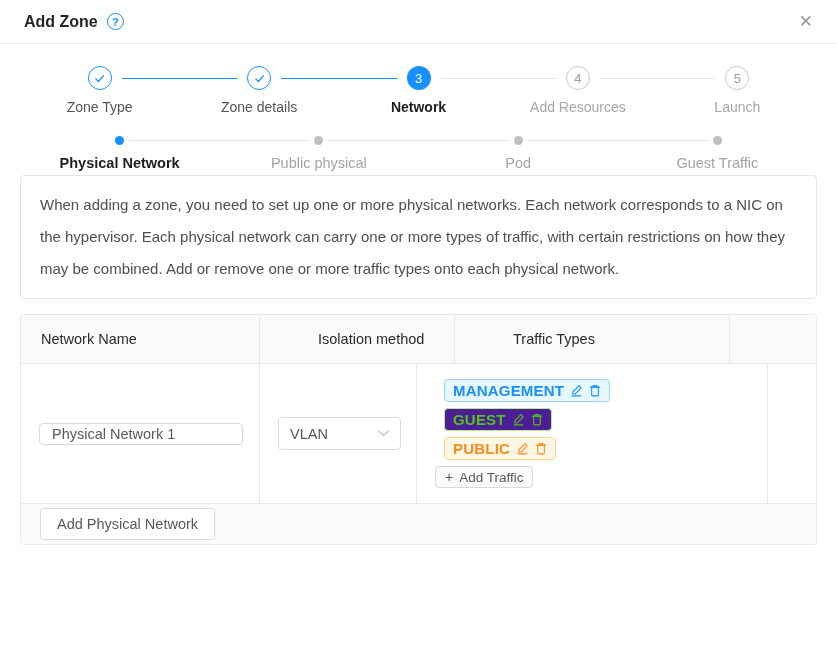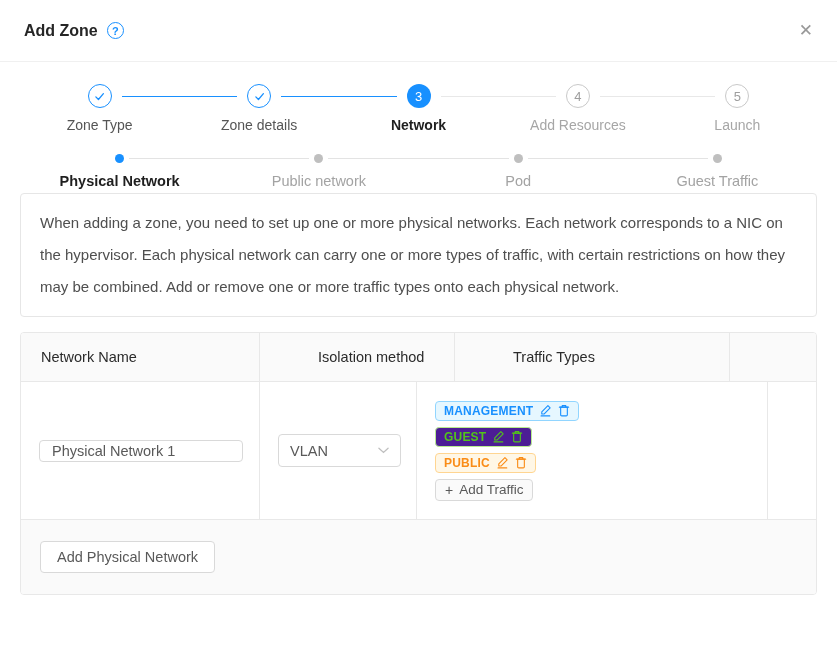--- a/index.html
+++ b/index.html
@@ -1,21 +1,21 @@
 <!DOCTYPE html>
 <html><head>
 <meta charset="utf-8">
 <style>
   * { margin:0; padding:0; box-sizing:border-box; }
   html,body { background:#fff; }
   body { font-family:"Liberation Sans", sans-serif; color:#262626; }
   .dialog { position:relative; width:837px; height:649px; background:#fff; overflow:hidden; }
 
   
-  .hdr { height:62px; display:flex; align-items:center; padding:0 24px; border-bottom:1px solid #f0f0f0; }
+  .hdr { height:44px; display:flex; align-items:center; padding:0 24px; border-bottom:1px solid #f0f0f0; }
   .hdr-title { font-size:16px; font-weight:600; color:#262626; }
   .help-ic { display:inline-flex; align-items:center; justify-content:center; width:17px; height:17px; margin-left:9px; border:1.4px solid #1890ff; border-radius:50%; color:#1890ff; font-size:11px; font-weight:700; cursor:pointer; }
   .close-ic { margin-left:auto; color:#999; font-size:17px; cursor:pointer; line-height:1; }
 
   .body { padding:0 20px; }
 
   
   .steps { display:flex; margin-top:22px; }
   .step { flex:1 1 0; display:flex; flex-direction:column; align-items:center; }
   .step-head { display:flex; align-items:center; width:100%; height:24px; }
@@ -48,27 +48,27 @@
   
   .tbl { margin-top:15px; border:1px solid #e8e8e8; border-radius:4px; overflow:hidden; }
   .trow { display:flex; }
   .c1 { width:239px; } .c2 { width:157px; } .c3 { flex:1 1 0; } .c4 { width:48px; }
   .thead { background:#fafafa; border-bottom:1px solid #e8e8e8;gap:38px; }
   .thead .th { padding:16px 20px; font-size:14.5px; color:#2b2b2b; font-weight:400; }
   .th, .td { border-right:1px solid #e8e8e8; }
   .th:last-child, .td:last-child { border-right:none; }
   .tbodyrow { background:#fff; }
   .tbodyrow .td { min-height:137px; display:flex; flex-direction:column; justify-content:center; padding:15px 18px; }
-  .tfoot { background:#fafafa; border-top:1px solid #e8e8e8; padding:21px 19px; }
+  .tfoot { background:#fafafa; border-top:1px solid #e8e8e8; padding:4px 19px; }
 
   .txt-input { width:204px; height:22px; border:1px solid #d9d9d9; border-radius:4px; padding:0 12px; font-size:14.5px; color:#595959; font-family:"Liberation Sans",sans-serif; outline:none; background:#fff; }
   .select { width:123px; height:33px; border:1px solid #d9d9d9; border-radius:4px; padding:0 11px; display:flex; align-items:center; justify-content:space-between; font-size:14.5px; color:#595959; background:#fff; cursor:pointer; }
 
   .tagcol { gap:6px; align-items:flex-start; }
-  .tag { display:inline-flex; align-items:center; gap:6px; padding:2px 8px; border-radius:4px; font-size:12px; font-weight:600; letter-spacing:.2px; }
+  .tag { display:inline-flex; align-items:center; gap:6px; padding:2px 8px; border-radius:4px; font-size:15px; font-weight:600; letter-spacing:.2px;margin-left:9px; }
   .tag svg { cursor:pointer; display:block; }
   .tag.blue   { background:#e6f7ff; border:1px solid #91d5ff; color:#1890ff; }
   .tag.green  { background:#4c1d95; border:1px solid #b7eb8f; color:#52c41a; }
   .tag.orange { background:#fff7e6; border:1px solid #ffd591; color:#fa8c16; }
   .add-traffic { display:inline-flex; align-items:center; gap:6px; padding:2px 9px; border:1px solid #d9d9d9; border-radius:4px; background:#fafafa; color:#595959; font-size:13.5px; cursor:pointer; font-family:"Liberation Sans",sans-serif; }
   .add-traffic .plus { font-size:14px; color:#595959; }
 
   .btn { display:inline-block; border-radius:4px; font-size:14.5px; padding:7px 16px; cursor:pointer; font-family:"Liberation Sans",sans-serif; }
   .btn-default { background:#fff; border:1px solid #d9d9d9; color:#595959; }
   .btn-primary { background:#1890ff; border:1px solid #1890ff; color:#fff; padding:7px 19px; }
@@ -147,21 +147,21 @@
           <span class="dline"></span>
         </div>
         <div class="dstep-label">Physical Network</div>
       </div>
       <div class="dstep">
         <div class="dstep-head">
           <span class="dline"></span>
           <span class="dot"></span>
           <span class="dline"></span>
         </div>
-        <div class="dstep-label">Public network</div>
+        <div class="dstep-label">Public physical</div>
       </div>
       <div class="dstep">
         <div class="dstep-head">
           <span class="dline"></span>
           <span class="dot"></span>
           <span class="dline"></span>
         </div>
         <div class="dstep-label">Pod</div>
       </div>
       <div class="dstep">

